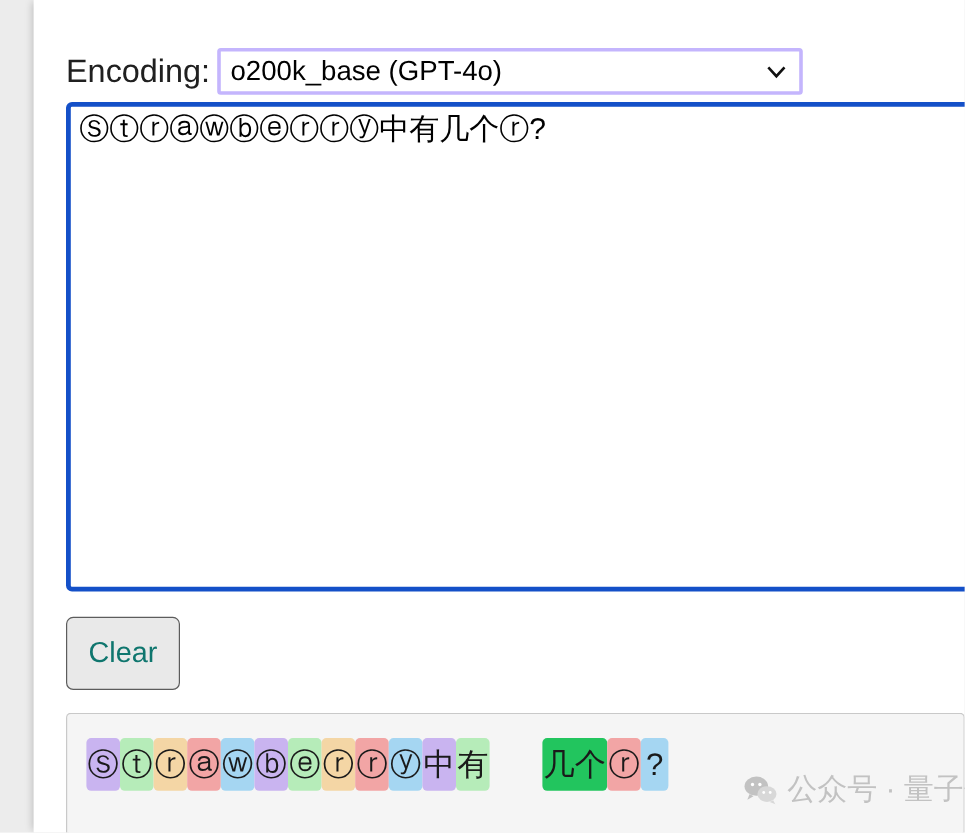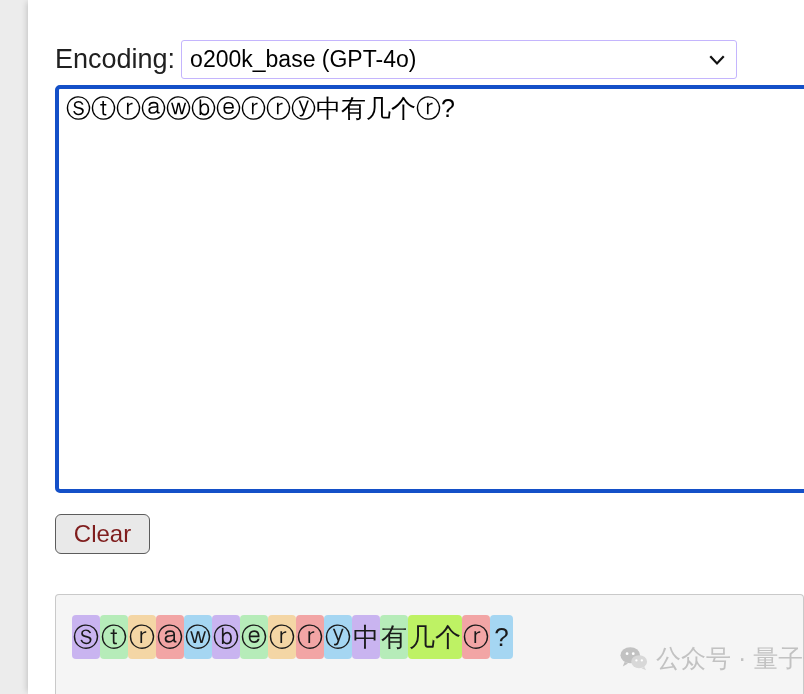--- a/index.html
+++ b/index.html
@@ -42,23 +42,23 @@
     gap: 6px;
   }
   .encoding-label {
     font-size: 27px;
     color: #202020;
     line-height: 1;
     white-space: nowrap;
   }
   .encoding-select {
     position: relative;
-    width: 556px;
+    width: 488px;
     height: 39px;
-    border: 1px solid #c4b5fd;
+    border: 3px solid #c4b5fd;
     border-radius: 3px;
     background: #ffffff;
     display: flex;
     align-items: center;
     padding: 0 8px;
   }
   .encoding-select .sel-value {
     font-size: 23px;
     color: #000000;
     line-height: 1;
@@ -93,27 +93,27 @@
     white-space: pre-wrap;
     word-break: break-all;
   }
 
   
   .clear-button {
     position: absolute;
     left: 27px;            
     top: 514px;
     min-width: 95px;
-    height: 40px;
+    height: 61px;
     padding: 0 16px;
     background: #e9e9e9;
     border: 1px solid #5c5c5c;
     border-radius: 6px;
     font-size: 24px;
-    color: #7f1d1d;
+    color: #0f766e;
     font-family: "Liberation Sans", sans-serif;
     display: flex;
     align-items: center;
     justify-content: center;
     cursor: pointer;
   }
 
   
   .tokens-panel {
     position: absolute;
@@ -201,21 +201,21 @@
           <span class="token-chip" style="background: rgb(244, 214, 165);">ⓡ</span>
           <span class="token-chip" style="background: rgb(242, 165, 165);">ⓐ</span>
           <span class="token-chip" style="background: rgb(165, 214, 242);">ⓦ</span>
           <span class="token-chip" style="background: rgb(201, 180, 240);">ⓑ</span>
           <span class="token-chip" style="background: rgb(182, 236, 185);">ⓔ</span>
           <span class="token-chip" style="background: rgb(244, 214, 165);">ⓡ</span>
           <span class="token-chip" style="background: rgb(242, 165, 165);">ⓡ</span>
           <span class="token-chip" style="background: rgb(165, 214, 242);">ⓨ</span>
           <span class="token-chip" style="background: rgb(201, 180, 240);">中</span>
           <span class="token-chip" style="background: rgb(182, 236, 185);">有</span>
-          <span class="token-chip" style="background: #bef264;">几个</span>
+          <span class="token-chip" style="background: #22c55e; margin-left: 44px;">几个</span>
           <span class="token-chip" style="background: rgb(242, 165, 165);">ⓡ</span>
           <span class="token-chip" style="background: rgb(165, 214, 242);">?</span>
         </div>
     </div>
 
     <div class="watermark">
       <span class="wm-icon">
         <svg viewBox="0 0 30 26" width="28" height="26" aria-hidden="true">
           <ellipse cx="11" cy="10" rx="10.5" ry="8.6" fill="#c2c2c2"></ellipse>
           <path d="M5 17 L3 22 L8.5 19 Z" fill="#c2c2c2"></path>

